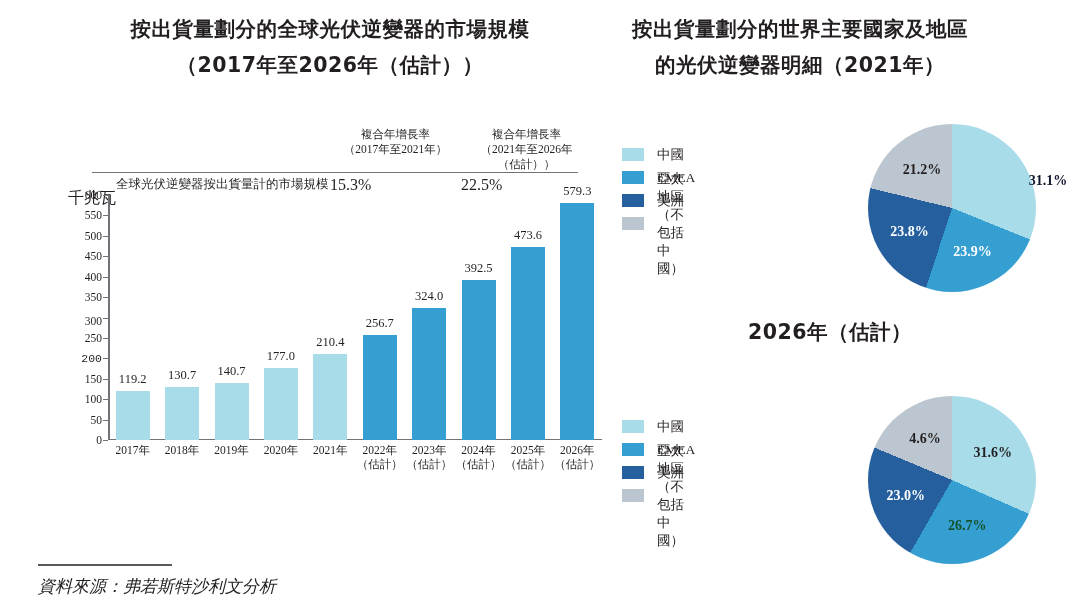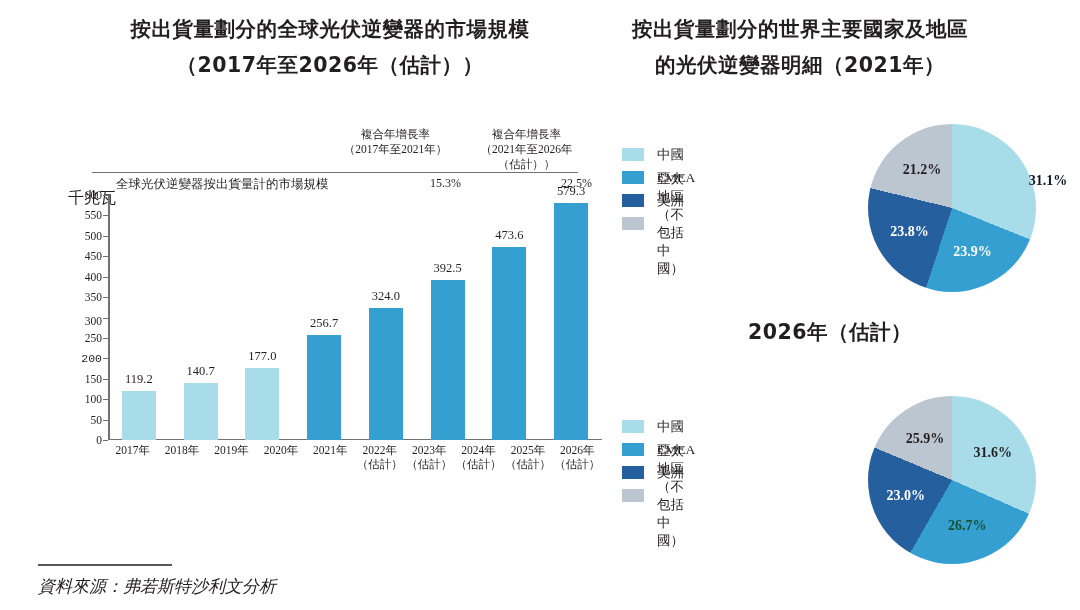--- a/index.html
+++ b/index.html
@@ -71,22 +71,22 @@
   }
   .cagr-values {
     position: absolute;
     top: 176px;
     left: 330px;
     width: 262px;
     display: flex;
   }
   .cagr-values div {
     flex: 1;
-    text-align: right;
-    font-size: 12px;
+    text-align: left;
+    font-size: 16px;
   }
 
   .axis-unit {
     position: absolute;
     left: 68px;
     top: 188px;
     font-size: 16px;
   }
   .series-label {
     position: absolute;
@@ -308,26 +308,34 @@
         <div class="tickmark" style="top: 40.8333px;"></div>
         <div class="tickmark" style="top: 20.4167px;"></div>
         <div class="tickmark" style="top: 0px;"></div>
       </div>
     <div class="bars" id="bars">
         <div class="bar-slot">
           <div class="bar-value" style="bottom: 52.6733px;">119.2</div>
           <div class="bar" style="height: 48.6733px; background: rgb(168, 220, 232);"></div>
         </div>
         <div class="bar-slot">
+          <div class="bar-value" style="bottom: 57.3692px;">130.7</div>
+          <div class="bar" style="height: 53.3692px; background: rgb(168, 220, 232);"></div>
+        </div>
+        <div class="bar-slot">
           <div class="bar-value" style="bottom: 61.4525px;">140.7</div>
           <div class="bar" style="height: 57.4525px; background: rgb(168, 220, 232);"></div>
         </div>
         <div class="bar-slot">
           <div class="bar-value" style="bottom: 76.275px; margin-top: 8px;">177.0</div>
           <div class="bar" style="height: 72.275px; background: rgb(168, 220, 232);"></div>
+        </div>
+        <div class="bar-slot">
+          <div class="bar-value" style="bottom: 89.9133px;">210.4</div>
+          <div class="bar" style="height: 85.9133px; background: rgb(168, 220, 232);"></div>
         </div>
         <div class="bar-slot">
           <div class="bar-value" style="bottom: 108.819px;">256.7</div>
           <div class="bar" style="height: 104.819px; background: rgb(54, 159, 210);"></div>
         </div>
         <div class="bar-slot">
           <div class="bar-value" style="bottom: 136.3px;">324.0</div>
           <div class="bar" style="height: 132.3px; background: rgb(54, 159, 210);"></div>
         </div>
         <div class="bar-slot">
@@ -405,18 +413,18 @@
       <div class="legend-row">
         <span class="swatch" style="background: rgb(188, 198, 208);"></span>
         <span>亞太地區（不包括中國）</span>
       </div>
     </div>
   <div class="pie" id="pie-2" style="left: 868px; top: 396px; width: 168px; height: 168px; background: conic-gradient(rgb(168, 220, 232) 0deg, rgb(168, 220, 232) 113.76deg, rgb(54, 159, 210) 113.76deg, rgb(54, 159, 210) 209.88deg, rgb(37, 95, 158) 209.88deg, rgb(37, 95, 158) 292.68deg, rgb(188, 198, 208) 292.68deg, rgb(188, 198, 208) 360deg);"></div>
   <div id="pie-2-labels">
       <div class="pie-label" style="left: 992.804px; top: 453.38px; color: rgb(35, 31, 32);">31.6%</div>
       <div class="pie-label" style="left: 967.201px; top: 526.288px; color: #14532d;">26.7%</div>
       <div class="pie-label" style="left: 905.857px; top: 495.636px; color: rgb(255, 255, 255);">23.0%</div>
-      <div class="pie-label" style="left: 924.996px; top: 439.448px; color: rgb(35, 31, 32);">25.9%</div>
+      <div class="pie-label" style="left: 924.996px; top: 439.448px; color: rgb(35, 31, 32);">4.6%</div>
     </div>
 </div>
 
 <div class="footer-rule"></div>
 <div class="footer-note">資料來源：弗若斯特沙利文分析</div>
 
 </body></html>

